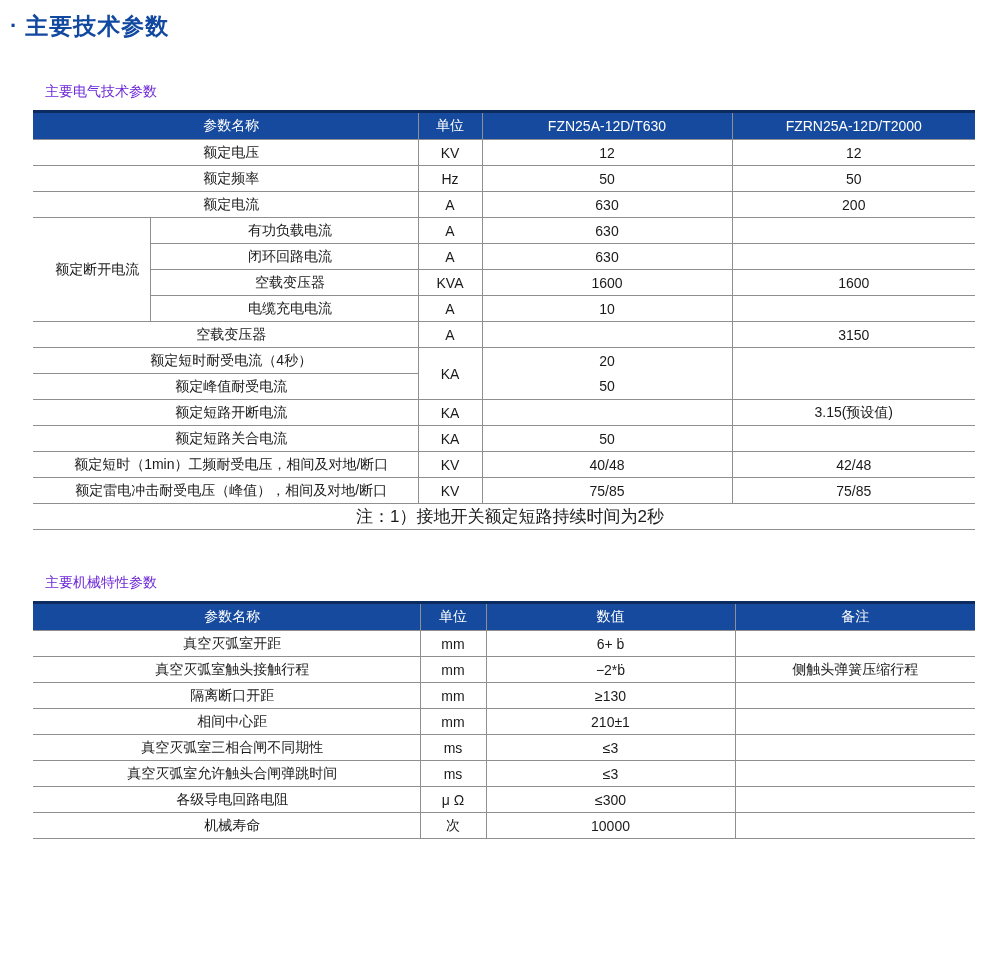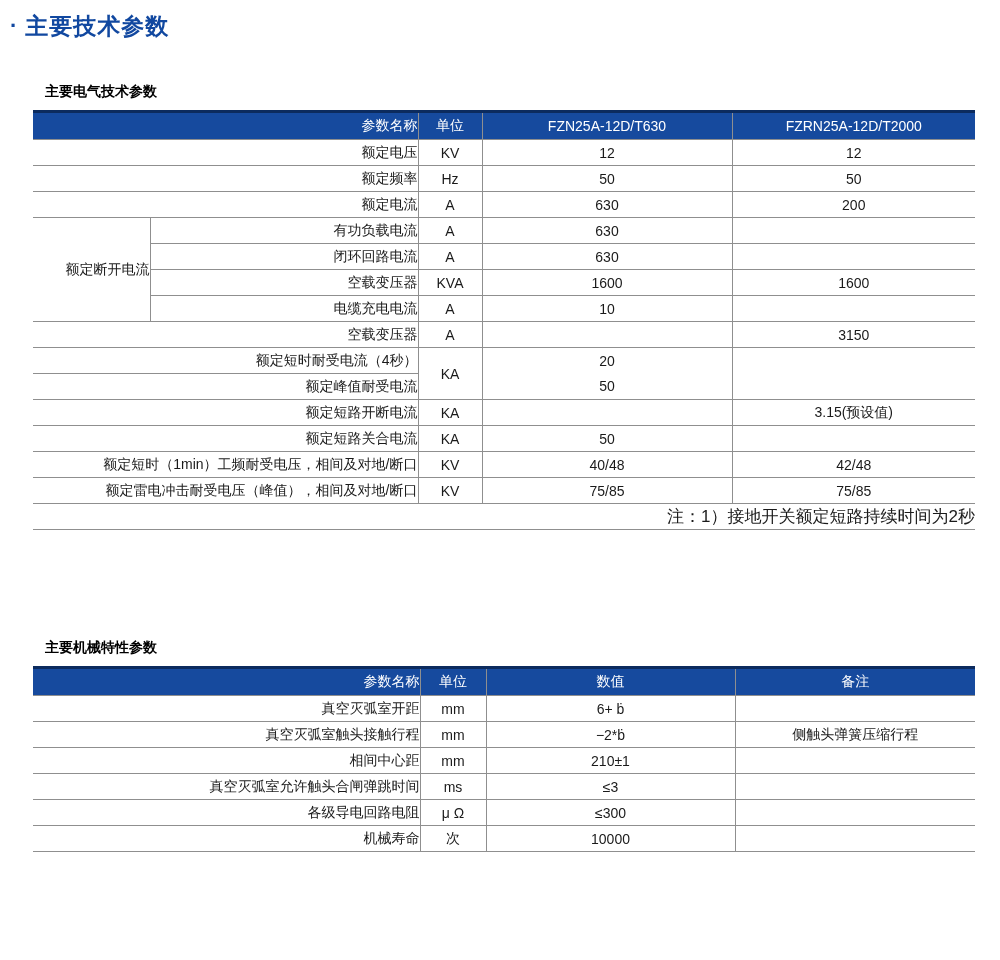--- a/index.html
+++ b/index.html
@@ -4,31 +4,31 @@
 <style>
   html,body{margin:0;padding:0;background:#ffffff;}
   body{width:1000px;height:960px;overflow:hidden;
        font-family:"Liberation Sans","DejaVu Sans",sans-serif;color:#1a1a1a;}
   .page{position:relative;width:1000px;height:960px;background:#ffffff;}
 
   .title-row{margin:12px 0 0 10px;display:flex;align-items:center;gap:8px;}
   .title-bullet{color:#1148a0;font-size:22px;font-weight:bold;line-height:28px;}
   .page-title{color:#1148a0;font-size:23px;font-weight:bold;line-height:28px;letter-spacing:1px;}
 
-  .subtitle{margin-left:45px;font-size:14px;color:#000000;line-height:18px;font-weight:bold;}
+  .subtitle{margin-left:45px;font-size:14px;color:#6d28d9;line-height:18px;}
   .subtitle-1{margin-top:42px;}
-  .subtitle-2{margin-top:108px;}
+  .subtitle-2{margin-top:43px;}
 
   table{border-collapse:collapse;table-layout:fixed;width:942px;margin-left:33px;
         font-size:14px;color:#1a1a1a;border-top:3px solid #0c2b5e;margin-top:10px;}
   th{background:#164a9e;color:#ffffff;font-weight:normal;height:26px;padding:0;
      border-bottom:1px solid #8f8f8f;}
   td{height:25px;padding:0;border-bottom:1px solid #8f8f8f;vertical-align:middle;
      overflow:hidden;white-space:nowrap;}
-  .al{text-align:right;padding-left:12px;}
+  .al{text-align:center;padding-left:12px;}
   .c{text-align:center;}
   .bl{border-left:1px solid #8f8f8f;}
   .nb{border-bottom:none;}
   .note-cell{font-size:17px;}
 </style>
 </head>
 <body>
 
 <div class="page">
 
@@ -165,23 +165,35 @@
       <td class="bl c">6+ ḃ</td>
       <td class="bl c"></td>
     </tr>
     <tr>
       <td class="al">真空灭弧室触头接触行程</td>
       <td class="bl c">mm</td>
       <td class="bl c">−2*ḃ</td>
       <td class="bl c">侧触头弹簧压缩行程</td>
     </tr>
     <tr>
+      <td class="al">隔离断口开距</td>
+      <td class="bl c">mm</td>
+      <td class="bl c">≥130</td>
+      <td class="bl c"></td>
+    </tr>
+    <tr>
       <td class="al">相间中心距</td>
       <td class="bl c">mm</td>
       <td class="bl c">210±1</td>
+      <td class="bl c"></td>
+    </tr>
+    <tr>
+      <td class="al">真空灭弧室三相合闸不同期性</td>
+      <td class="bl c">ms</td>
+      <td class="bl c">≤3</td>
       <td class="bl c"></td>
     </tr>
     <tr>
       <td class="al">真空灭弧室允许触头合闸弹跳时间</td>
       <td class="bl c">ms</td>
       <td class="bl c">≤3</td>
       <td class="bl c"></td>
     </tr>
     <tr>
       <td class="al">各级导电回路电阻</td>

